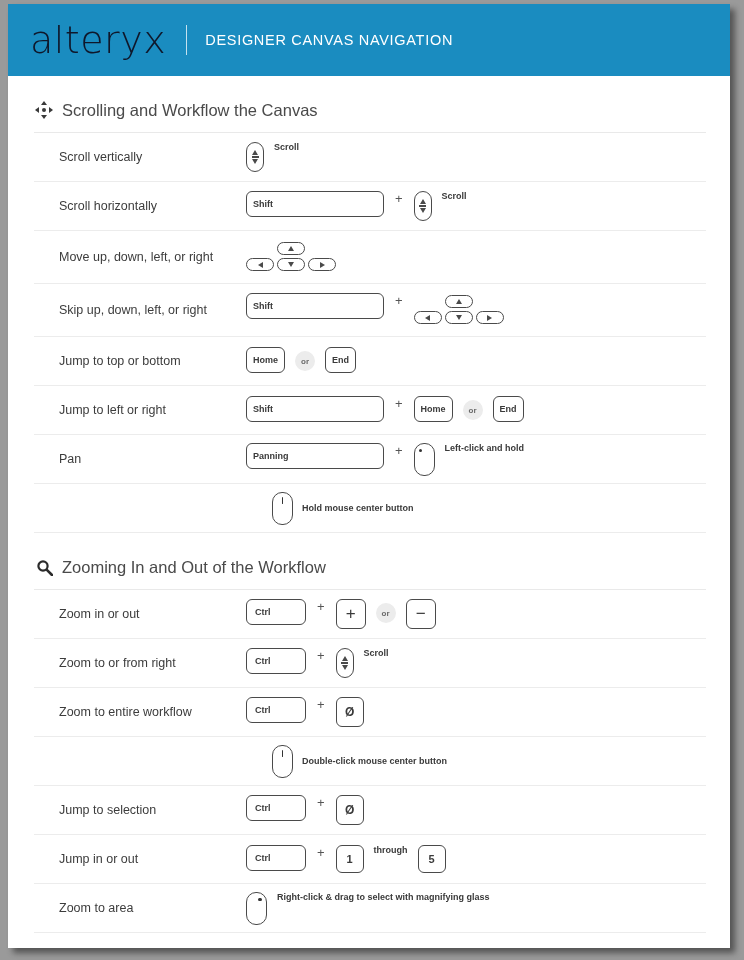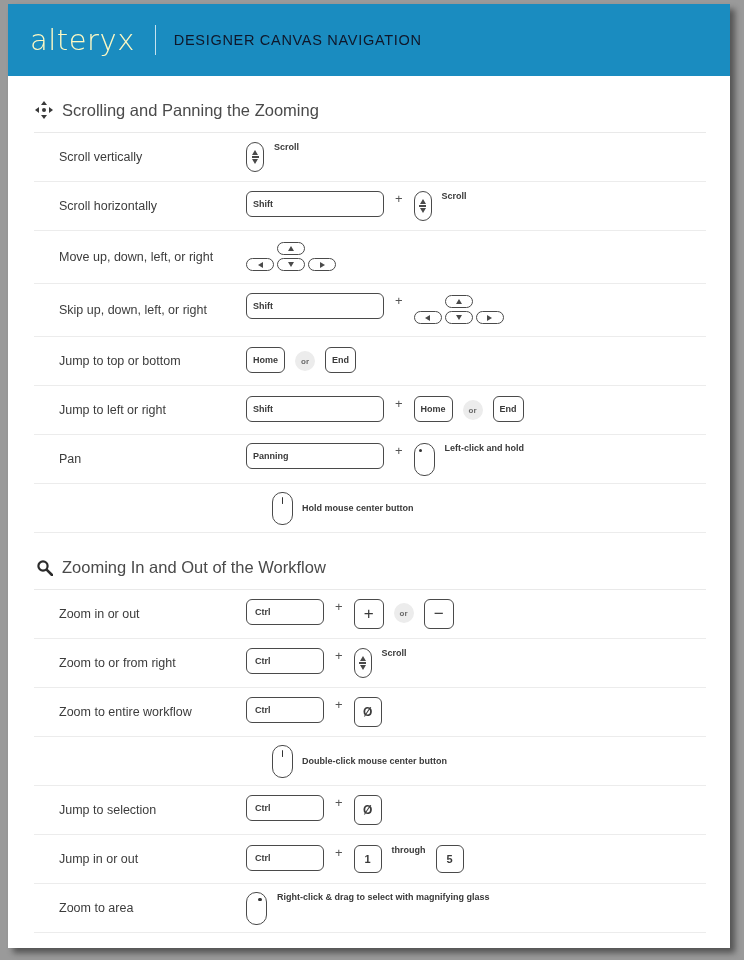--- a/index.html
+++ b/index.html
@@ -28,34 +28,34 @@
   
   .header {
     height: 72px;
     background: #1a8cc0;
     display: flex;
     align-items: center;
     padding-left: 22px;
     box-sizing: border-box;
   }
   .logo {
-    color: #fef9c3;
-    font-size: 29px;
+    color: #0f172a;
+    font-size: 38px;
     font-weight: 300;
     letter-spacing: 0.5px;
     font-family: "DejaVu Sans", sans-serif;
   }
   .logo-divider {
     width: 1px;
     height: 30px;
     background: rgba(255,255,255,0.75);
     margin: 0 18px 0 20px;
   }
   .header-title {
-    color: #0f172a;
+    color: #ffffff;
     font-size: 14.5px;
     letter-spacing: 0.7px;
   }
 
   
   .content {
     padding: 0 24px 0 26px;
   }
 
   .section-head {
@@ -112,21 +112,21 @@
     display: inline-flex;
     align-items: center;
     justify-content: center;
     font-size: 9px;
     font-weight: bold;
     color: #3a3a3a;
     background: #fff;
     box-sizing: border-box;
     padding: 0 6px;
   }
-  .key.wide   { width: 78px;  justify-content: flex-start; padding-left: 8px; }
+  .key.wide   { width: 60px;  justify-content: flex-start; padding-left: 8px; }
   .key.xwide  { width: 138px; justify-content: flex-start; }
   .key.sq     { width: 30px; height: 30px; padding: 0; font-size: 17px; font-weight: 400; }
   .key.num    { width: 28px; height: 28px; padding: 0; font-size: 11px; }
   .key.zero   { width: 28px; height: 30px; padding: 0; font-size: 12px; }
 
   .plus {
     font-size: 13px;
     color: #555;
     margin: 0 10px;
     font-weight: 400;
@@ -263,21 +263,21 @@
     <div class="section-head">
       <span class="sec-icon">
         <svg width="18" height="18" viewBox="0 0 18 18">
           <circle cx="9" cy="9" r="2" fill="#3a3a3a"></circle>
           <polygon points="9,0 12,4 6,4" fill="#3a3a3a"></polygon>
           <polygon points="9,18 12,14 6,14" fill="#3a3a3a"></polygon>
           <polygon points="0,9 4,6 4,12" fill="#3a3a3a"></polygon>
           <polygon points="18,9 14,6 14,12" fill="#3a3a3a"></polygon>
         </svg>
       </span>
-      <span class="section-title">Scrolling and Panning the Zooming</span>
+      <span class="section-title">Scrolling and Workflow the Canvas</span>
     </div>
 
     <div class="rows">
 
       <div class="row">
         <div class="row-label">Scroll vertically</div>
         <div class="row-keys">
           <span class="scroll-ico">
             <span class="tri u"></span>
               <span class="bar"></span>

